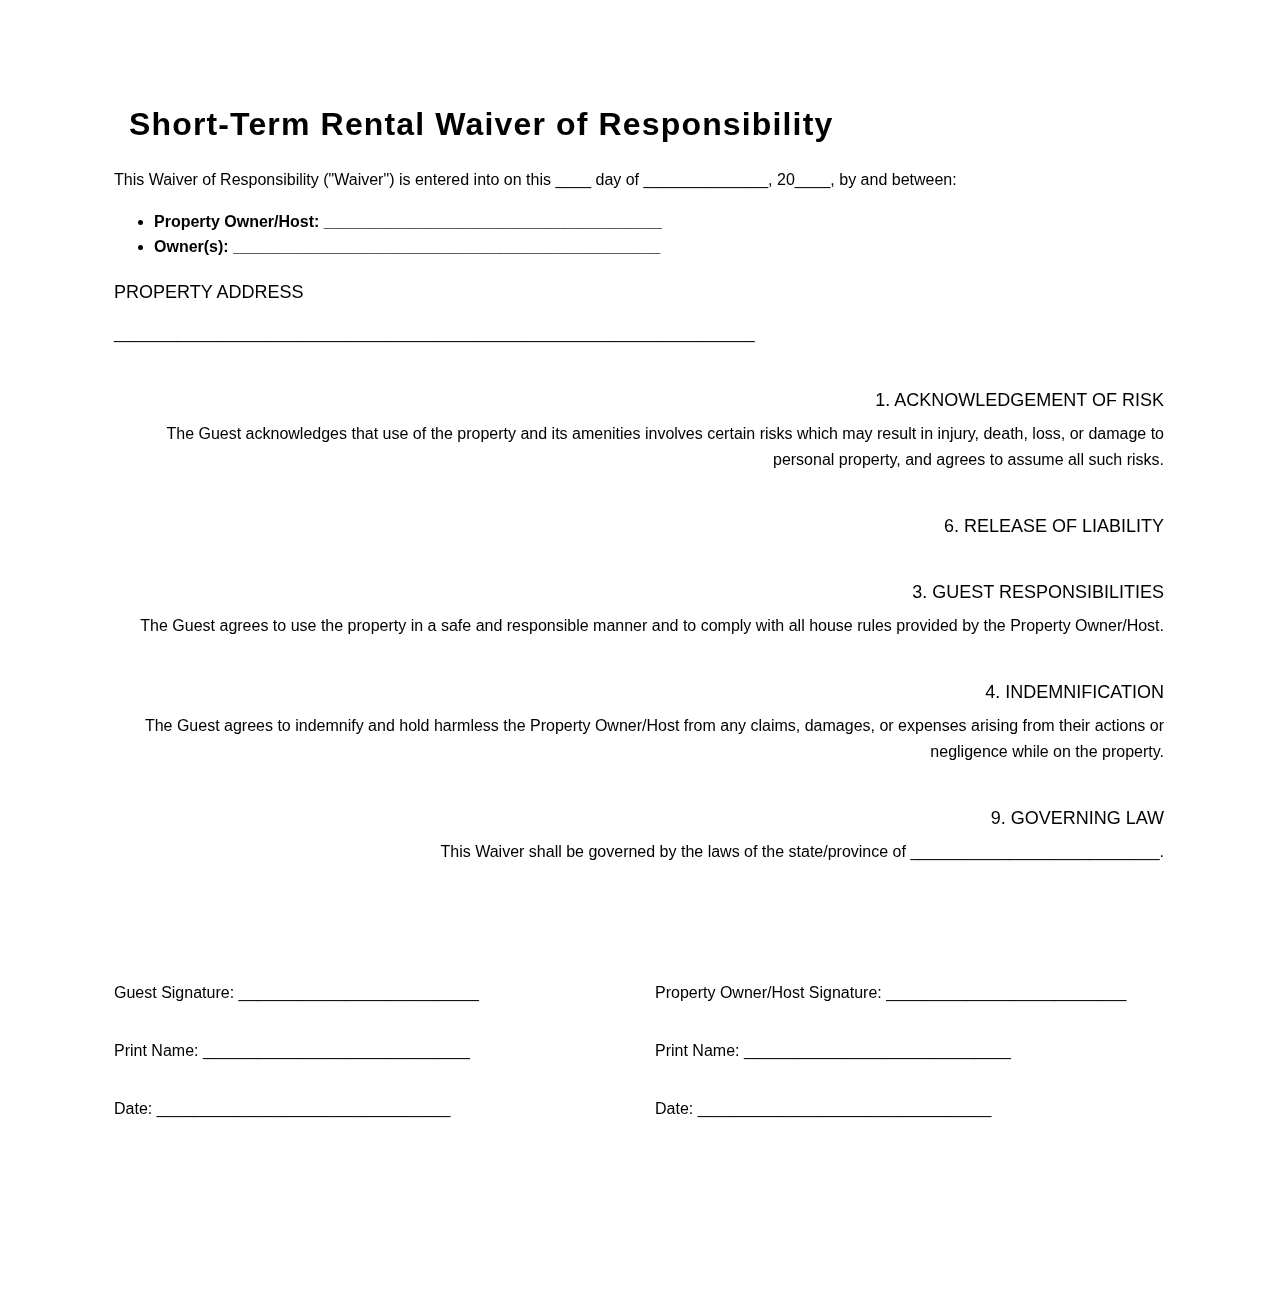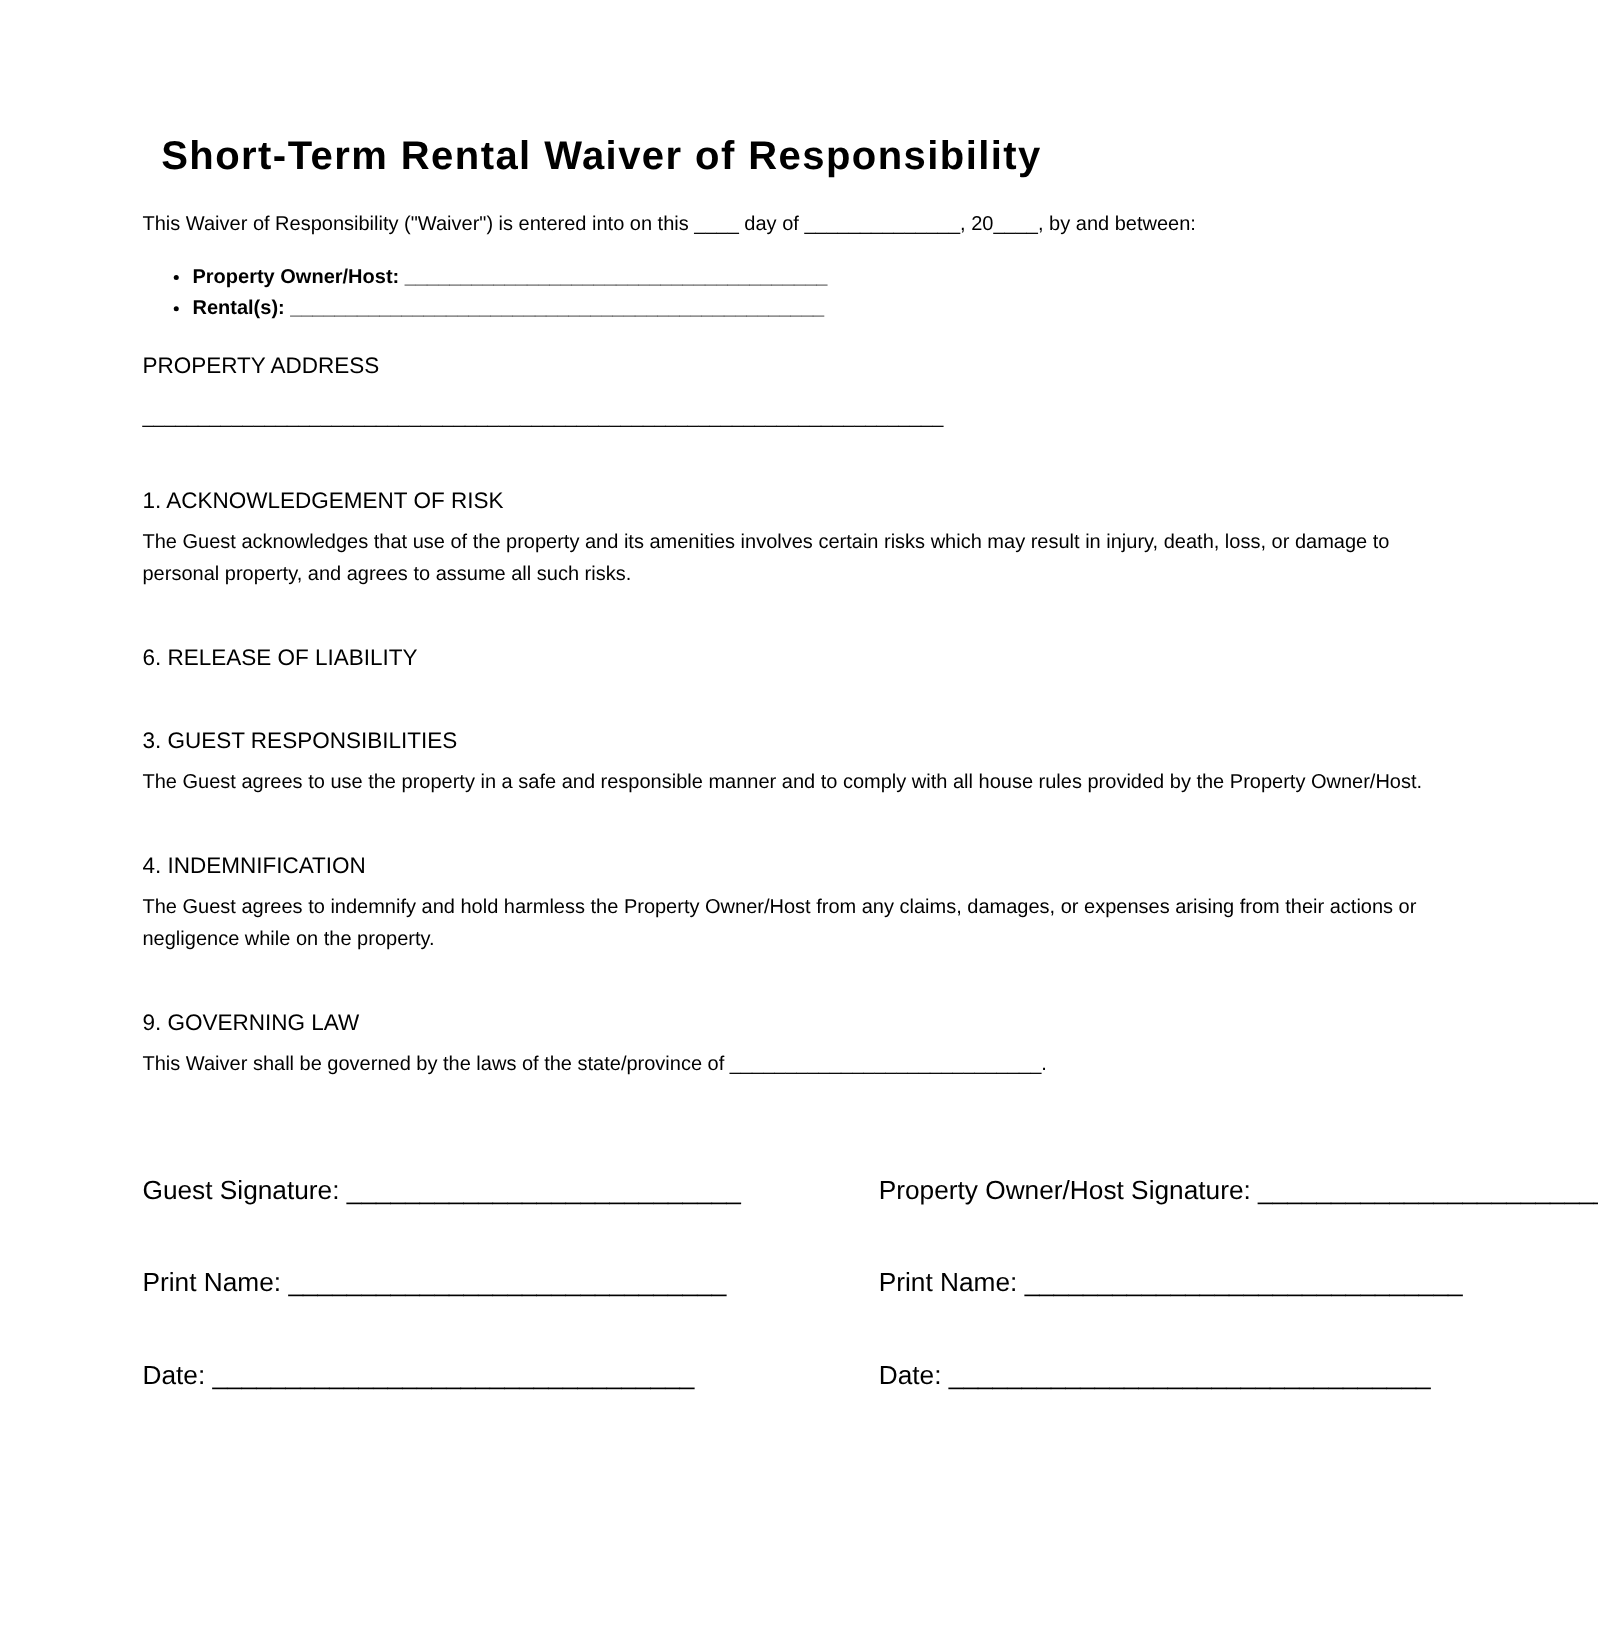--- a/index.html
+++ b/index.html
@@ -25,47 +25,47 @@
     font-size: 16px; line-height: 25px; font-weight: bold;
   }
   .parties li { list-style: disc; }
   .addr-heading {
     font-size: 18px; font-weight: normal; margin: 20px 0 0 0; line-height: 26px;
   }
   .addr-line { font-size: 16px; line-height: 26px; margin: 16px 0 0 0; white-space: nowrap; }
   .section-heading {
     font-size: 18px; font-weight: normal; margin: 0; line-height: 26px;
   }
-  .section { margin-top: 40px; }
+  .section { margin-top: 40px; text-align: right; }
   .section + .section { margin-top: 40px; }
   .section p { font-size: 16px; line-height: 26px; margin: 8px 0 0 0; }
   .sigs {
-    position: absolute; left: 114px; top: 940px; width: 1060px;
+    position: absolute; left: 114px; top: 980px; width: 1060px;
     display: grid; grid-template-columns: 541px 519px;
     row-gap: 32px;
-    font-size: 21px; line-height: 26px; gap: 48px;
+    font-size: 16px; line-height: 26px;
   }
   .sig-field { white-space: nowrap; }
   .blank { white-space: pre; }
 </style>
 </head>
 <body>
 
 <div class="page">
   <h1 class="title">Short-Term Rental Waiver of Responsibility</h1>
 
   <p class="intro">This Waiver of Responsibility ("Waiver") is entered into on this ____ day of ______________, 20____, by and between:</p>
 
   <ul class="parties">
     <li>
       <span>Property Owner/Host:</span>
       <span class="blank">______________________________________</span>
     </li>
     <li>
-      <span>Rental(s):</span>
+      <span>Owner(s):</span>
       <span class="blank">________________________________________________</span>
     </li>
   </ul>
 
   <h2 class="addr-heading">PROPERTY ADDRESS</h2>
   <div class="addr-line blank">________________________________________________________________________</div>
 
   <div class="section">
     <h3 class="section-heading">1. ACKNOWLEDGEMENT OF RISK</h3>
     <p>The Guest acknowledges that use of the property and its amenities involves certain risks which may result in injury, death, loss, or damage to personal property, and agrees to assume all such risks.</p>

